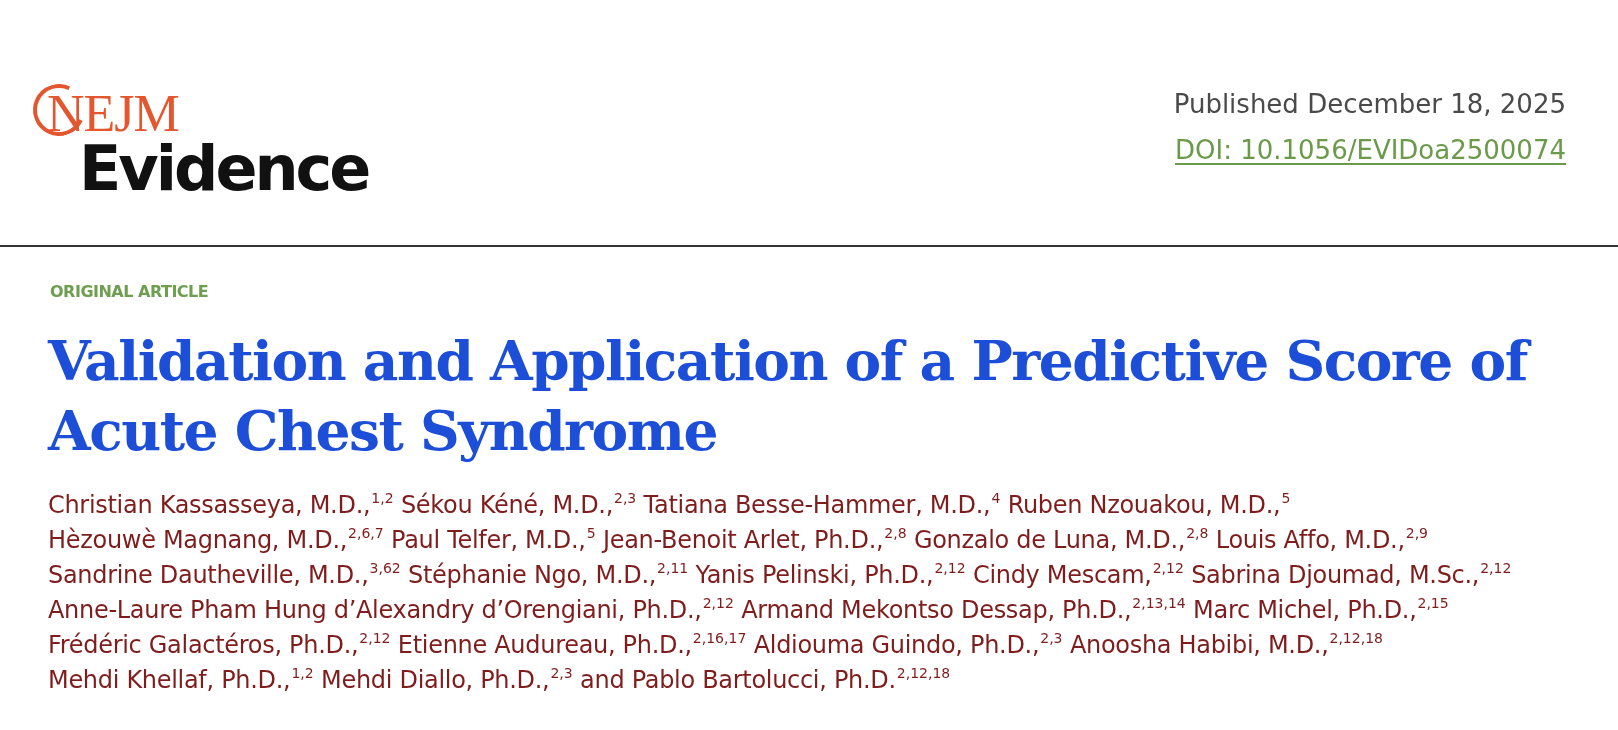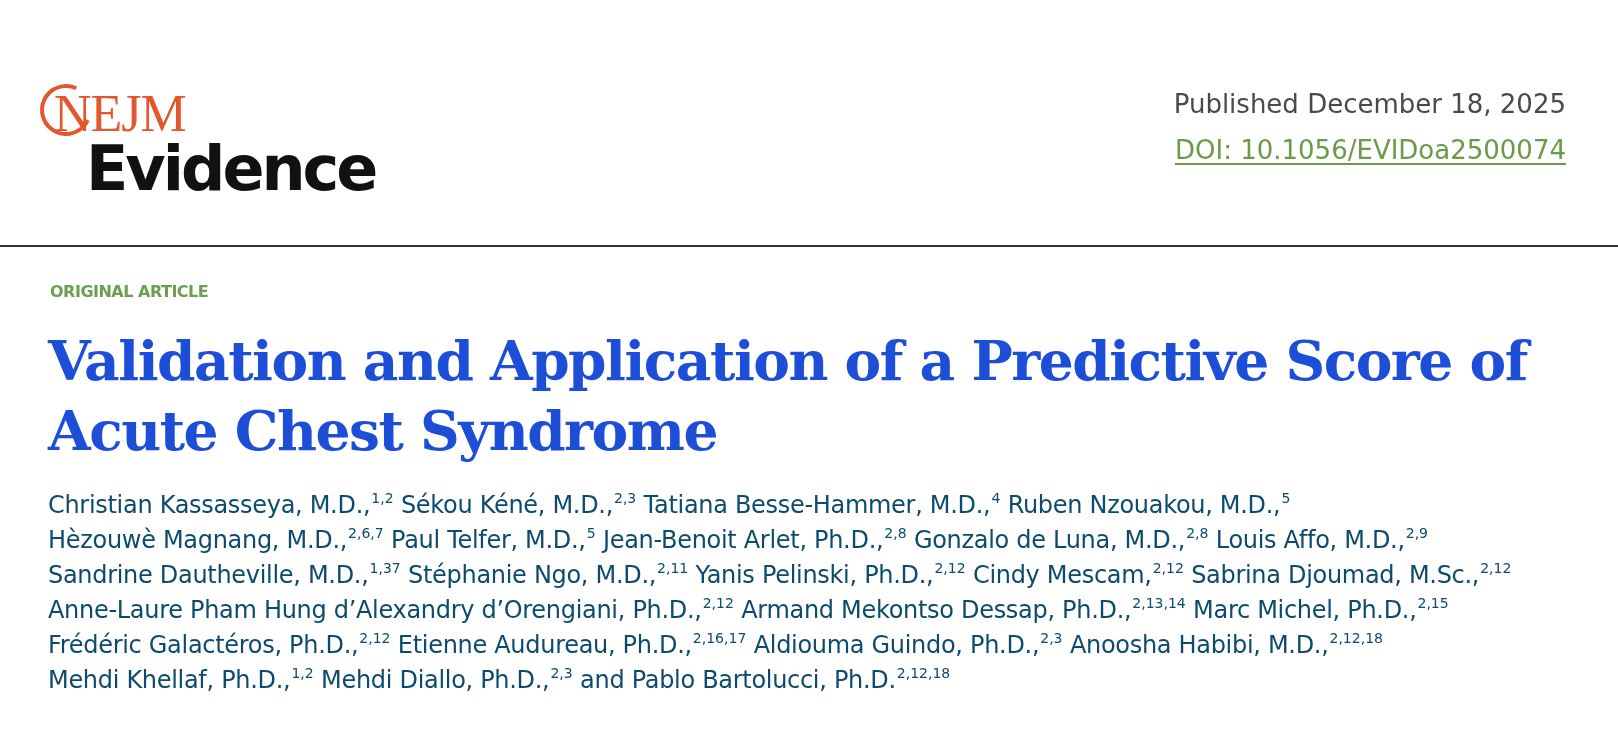--- a/index.html
+++ b/index.html
@@ -1,34 +1,34 @@
 <!DOCTYPE html>
 <html><head>
 <meta charset="utf-8">
 <style>
   html, body { margin: 0; padding: 0; background: #ffffff; }
   body { width: 1618px; height: 730px; position: relative; overflow: hidden; font-family: "Liberation Sans", sans-serif; }
 
-  .logo { position: absolute; left: 40px; top: 82px; width: 330px; height: 130px; }
+  .logo { position: absolute; left: 33px; top: 82px; width: 330px; height: 130px; }
   .logo-nejm { position: absolute; left: 0; top: 0; height: 62px; }
   .logo-nejm .ring { position: absolute; left: 0; top: 2px; width: 52px; height: 52px; border: 4px solid #e4572e; border-radius: 50%; border-right-color: transparent; transform: rotate(-20deg); box-sizing: border-box; }
   .logo-nejm .txt { position: absolute; left: 14px; top: 2px; font-family: "Liberation Serif", serif; font-size: 52px; color: #e4572e; letter-spacing: -1px; line-height: 60px; }
   .logo-evidence { position: absolute; left: 46px; top: 52px; font-family: "DejaVu Sans", sans-serif; font-weight: bold; font-size: 62px; color: #111; letter-spacing: -3px; line-height: 70px; }
 
   .pubinfo { position: absolute; right: 52px; top: 86px; text-align: right; color: #4a4a4a; font-family: "DejaVu Sans", sans-serif; font-size: 26px; line-height: 36px; }
   .pubinfo .doi { display: inline-block; margin-top: 10px; color: #6a9a4a; text-decoration: underline; text-underline-offset: 4px; }
   .pubinfo .cite { padding-right: 12px; }
 
   .rule { position: absolute; left: 0; top: 245px; width: 1618px; height: 2px; background: #333; }
 
   .kicker { position: absolute; left: 50px; top: 282px; color: #6e9e4f; font-family: "DejaVu Sans", sans-serif; font-weight: bold; font-size: 16px; letter-spacing: -0.5px; }
 
   .title { position: absolute; left: 48px; top: 326px; width: 1500px; font-family: "DejaVu Serif", serif; font-weight: bold; font-size: 55px; line-height: 70px; color: #1d4ed8; letter-spacing: -1.5px; margin: 0; }
 
-  .authors { position: absolute; left: 48px; top: 488px; width: 1530px; font-family: "DejaVu Sans", sans-serif; font-size: 24px; line-height: 35px; color: #0c4a6e; letter-spacing: -0.3px; }
+  .authors { position: absolute; left: 48px; top: 488px; width: 1530px; font-family: "DejaVu Sans", sans-serif; font-size: 24px; line-height: 35px; color: #7f1d1d; letter-spacing: -0.3px; }
   .authors .line { white-space: nowrap; display: block; }
   .authors sup { font-size: 14px; vertical-align: 10px; line-height: 0; margin-left: 1px; letter-spacing: 0; }
   .author { display: inline; }
 </style>
 </head>
 <body>
 
 <div class="logo">
   <div class="logo-nejm">
     <div class="ring"></div>
@@ -59,21 +59,21 @@
     <span class="author"><span>Ruben Nzouakou, M.D.,</span><sup>5</sup></span>
   </span>
   <span class="line">
     <span class="author"><span>Hèzouwè Magnang, M.D.,</span><sup>2,6,7</sup></span>
     <span class="author"><span>Paul Telfer, M.D.,</span><sup>5</sup></span>
     <span class="author"><span>Jean-Benoit Arlet, Ph.D.,</span><sup>2,8</sup></span>
     <span class="author"><span>Gonzalo de Luna, M.D.,</span><sup>2,8</sup></span>
     <span class="author"><span>Louis Affo, M.D.,</span><sup>2,9</sup></span>
   </span>
   <span class="line">
-    <span class="author"><span>Sandrine Dautheville, M.D.,</span><sup>1,37</sup></span>
+    <span class="author"><span>Sandrine Dautheville, M.D.,</span><sup>3,62</sup></span>
     <span class="author"><span>Stéphanie Ngo, M.D.,</span><sup>2,11</sup></span>
     <span class="author"><span>Yanis Pelinski, Ph.D.,</span><sup>2,12</sup></span>
     <span class="author"><span>Cindy Mescam,</span><sup>2,12</sup></span>
     <span class="author"><span>Sabrina Djoumad, M.Sc.,</span><sup>2,12</sup></span>
   </span>
   <span class="line">
     <span class="author"><span>Anne-Laure Pham Hung d’Alexandry d’Orengiani, Ph.D.,</span><sup>2,12</sup></span>
     <span class="author"><span>Armand Mekontso Dessap, Ph.D.,</span><sup>2,13,14</sup></span>
     <span class="author"><span>Marc Michel, Ph.D.,</span><sup>2,15</sup></span>
   </span>

